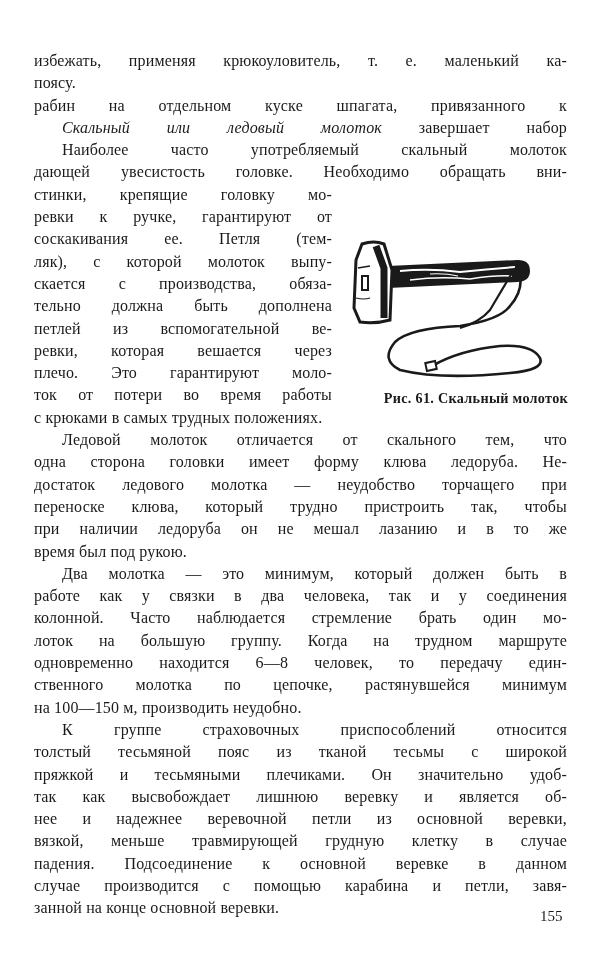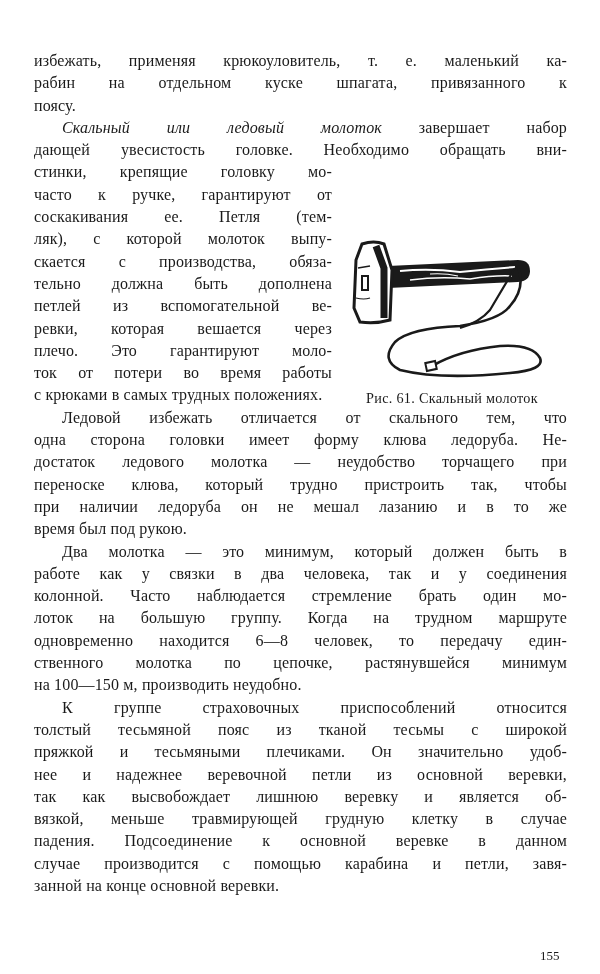--- a/index.html
+++ b/index.html
@@ -52,76 +52,78 @@
     .figure svg {
       position: absolute;
       left: 4px;
       top: 0;
     }
     .figure-caption {
       position: absolute;
       left: 0;
       top: 152px;
       width: 232px;
-      text-align: center;
+      text-align: right;
       font-size: 14.2px;
       letter-spacing: 0.3px;
       white-space: nowrap;
+      font-weight: bold;
     }
     .page-number {
       position: absolute;
       left: 540px;
-      top: 948px;
-      font-size: 13px;
+      top: 908px;
+      font-size: 15px;
     }
   </style>
 </head>
 <body>
 
 <div class="page">
 
   <div class="line">избежать, применяя крюкоуловитель, т. е. маленький ка-</div>
+  <div class="line last">поясу.</div>
   <div class="line">рабин на отдельном куске шпагата, привязанного к</div>
-  <div class="line last">поясу.</div>
 
   <div class="line indent"><span class="italic">Скальный или ледовый молоток</span><span> завершает набор</span></div>
 
+  <div class="line indent">Наиболее часто употребляемый скальный молоток</div>
   <div class="line">дающей увесистость головке. Необходимо обращать вни-</div>
   <div class="line narrow">стинки, крепящие головку мо-</div>
-  <div class="line narrow">часто к ручке, гарантируют от</div>
+  <div class="line narrow">ревки к ручке, гарантируют от</div>
   <div class="line narrow">соскакивания ее. Петля (тем-</div>
   <div class="line narrow">ляк), с которой молоток выпу-</div>
   <div class="line narrow">скается с производства, обяза-</div>
   <div class="line narrow">тельно должна быть дополнена</div>
   <div class="line narrow">петлей из вспомогательной ве-</div>
   <div class="line narrow">ревки, которая вешается через</div>
   <div class="line narrow">плечо. Это гарантируют моло-</div>
   <div class="line narrow">ток от потери во время работы</div>
   <div class="line last">с крюками в самых трудных положениях.</div>
 
-  <div class="line indent">Ледовой избежать отличается от скального тем, что</div>
+  <div class="line indent">Ледовой молоток отличается от скального тем, что</div>
   <div class="line">одна сторона головки имеет форму клюва ледоруба. Не-</div>
   <div class="line">достаток ледового молотка — неудобство торчащего при</div>
   <div class="line">переноске клюва, который трудно пристроить так, чтобы</div>
   <div class="line">при наличии ледоруба он не мешал лазанию и в то же</div>
   <div class="line last">время был под рукою.</div>
 
   <div class="line indent">Два молотка — это минимум, который должен быть в</div>
   <div class="line">работе как у связки в два человека, так и у соединения</div>
   <div class="line">колонной. Часто наблюдается стремление брать один мо-</div>
   <div class="line">лоток на большую группу. Когда на трудном маршруте</div>
   <div class="line">одновременно находится 6—8 человек, то передачу един-</div>
   <div class="line">ственного молотка по цепочке, растянувшейся минимум</div>
   <div class="line last">на 100—150 м, производить неудобно.</div>
 
   <div class="line indent">К группе страховочных приспособлений относится</div>
   <div class="line">толстый тесьмяной пояс из тканой тесьмы с широкой</div>
   <div class="line">пряжкой и тесьмяными плечиками. Он значительно удоб-</div>
+  <div class="line">так как высвобождает лишнюю веревку и является об-</div>
   <div class="line">нее и надежнее веревочной петли из основной веревки,</div>
-  <div class="line">так как высвобождает лишнюю веревку и является об-</div>
   <div class="line">вязкой, меньше травмирующей грудную клетку в случае</div>
   <div class="line">падения. Подсоединение к основной веревке в данном</div>
   <div class="line">случае производится с помощью карабина и петли, завя-</div>
   <div class="line last">занной на конце основной веревки.</div>
 </div>
 
 <div class="figure">
   <svg width="226" height="150" viewBox="0 0 226 150" xmlns="http://www.w3.org/2000/svg">
 
     <path d="M48 28 L178 22 Q190 22 190 33 Q190 43 178 44 L48 50 Z" fill="#1a1a1a"></path>

